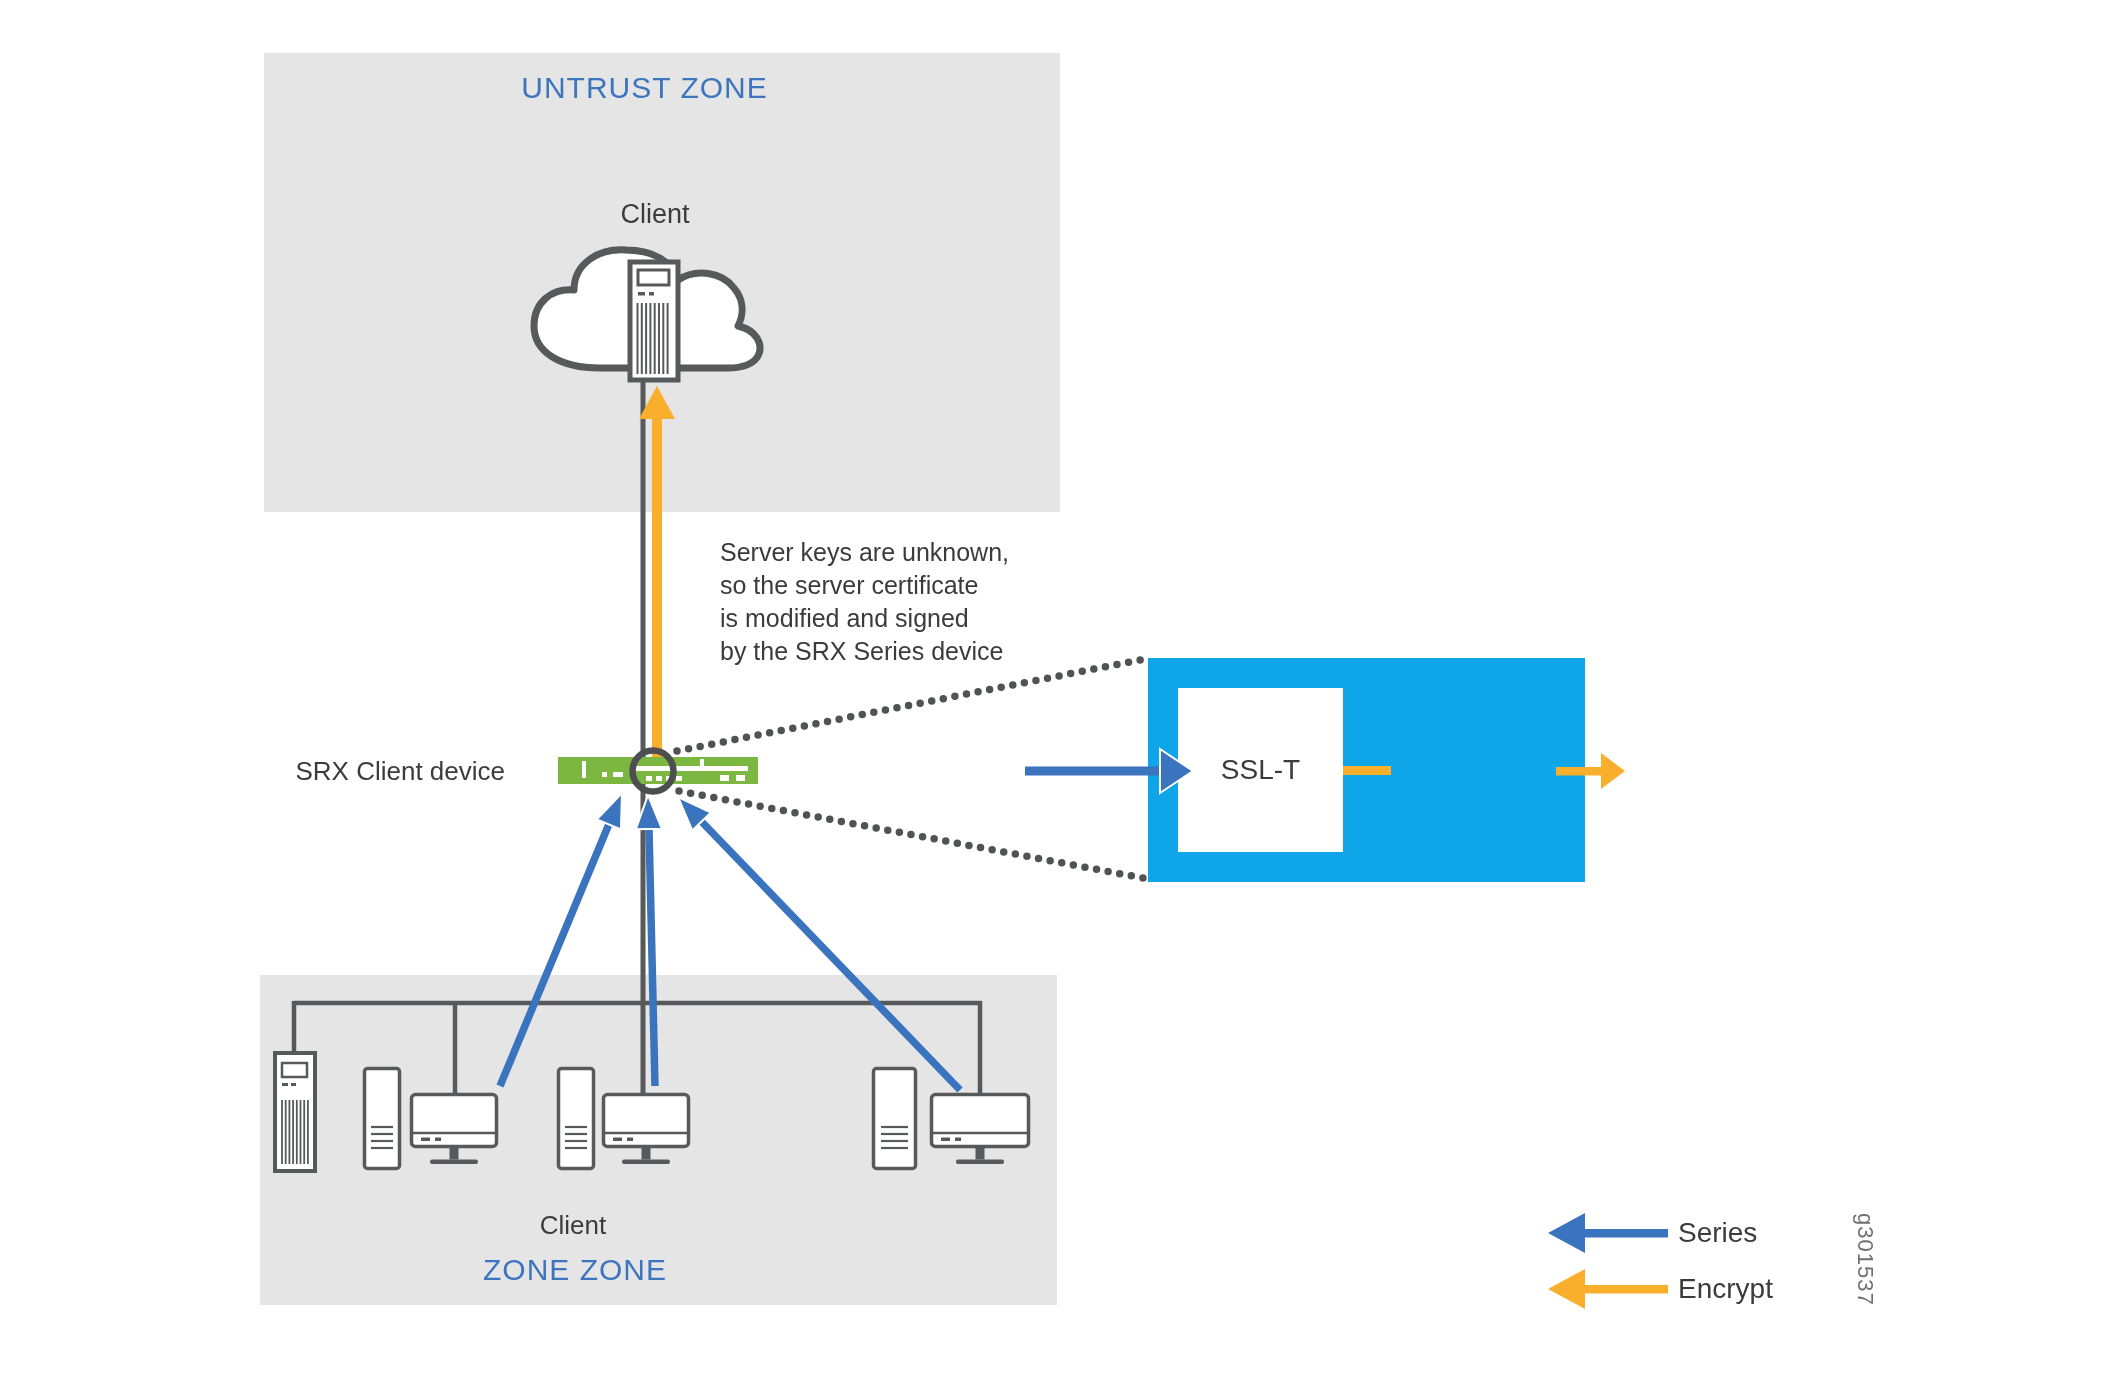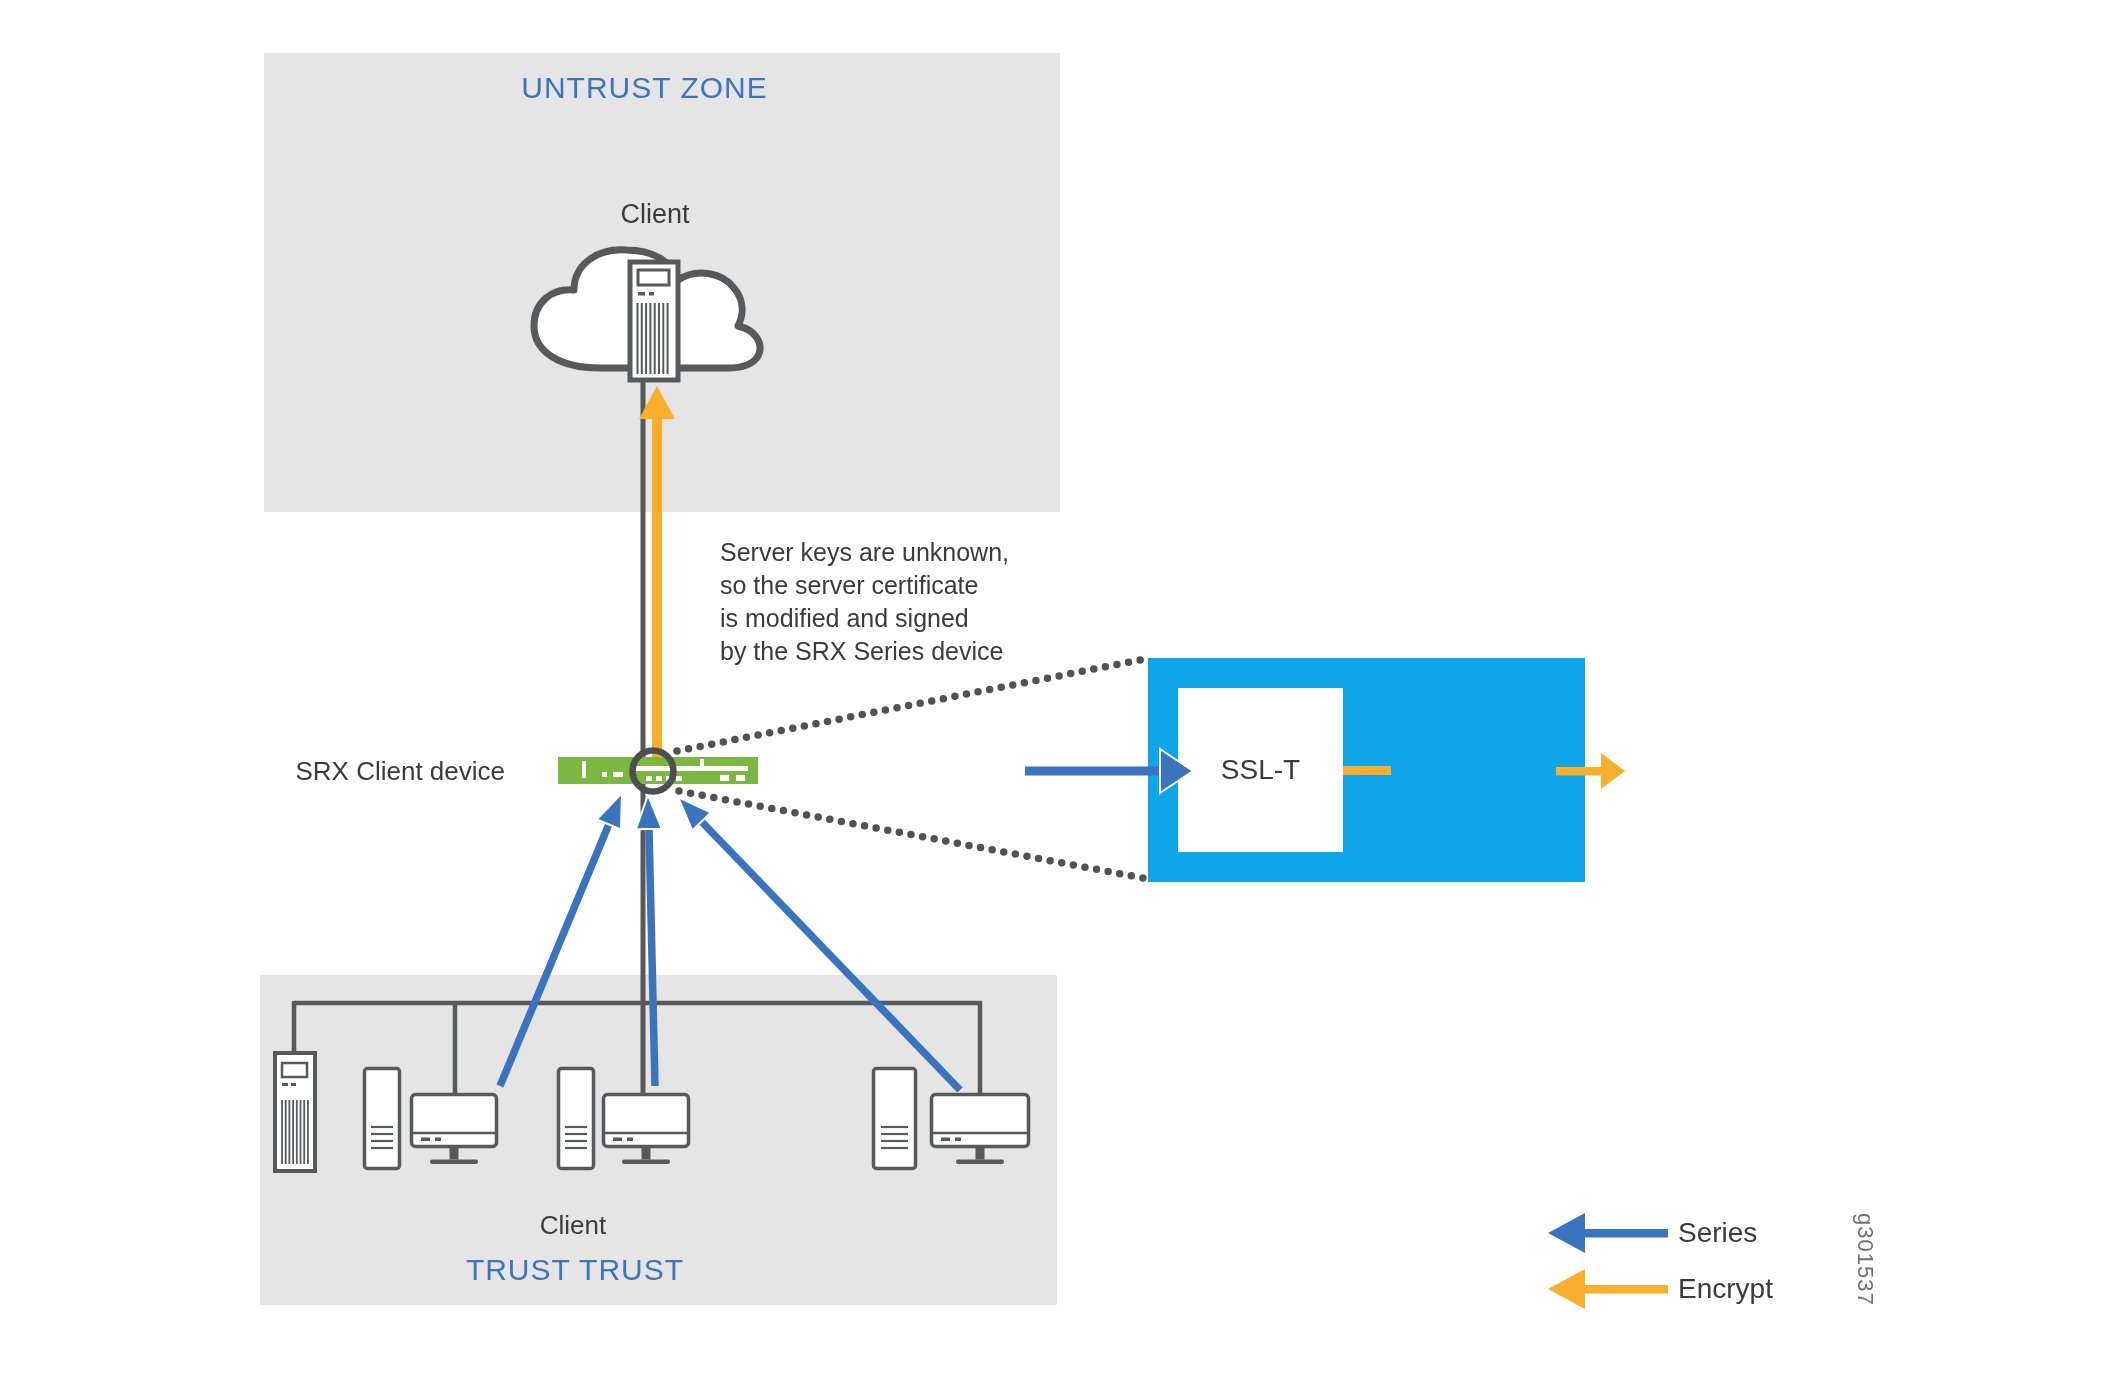--- a/index.html
+++ b/index.html
@@ -220,18 +220,18 @@
   </svg>
 
   <div class="lbl lbl-untrust">UNTRUST ZONE</div>
   <div class="lbl lbl-server">Client</div>
   <div class="lbl lbl-annotation">Server keys are unknown,
 so the server certificate
 is modified and signed
 by the SRX Series device</div>
   <div class="lbl lbl-srx">SRX Client device</div>
   <div class="lbl lbl-client">Client</div>
-  <div class="lbl lbl-trust">TRUST TRUST</div>
+  <div class="lbl lbl-trust">ZONE ZONE</div>
   <div class="lbl lbl-decrypt">Series</div>
   <div class="lbl lbl-encrypt">Encrypt</div>
   <div class="lbl lbl-figid">g301537</div>
 
 </div>
 
 </body></html>

